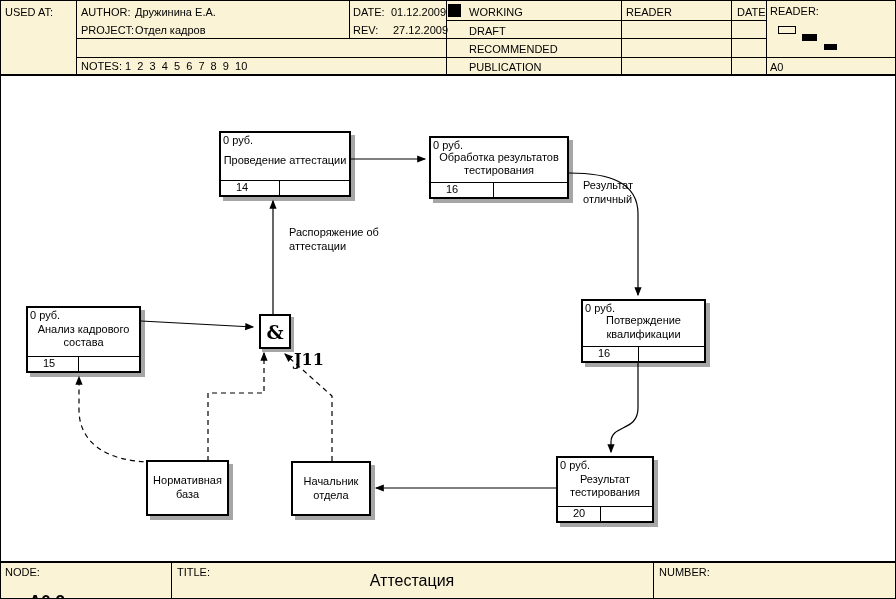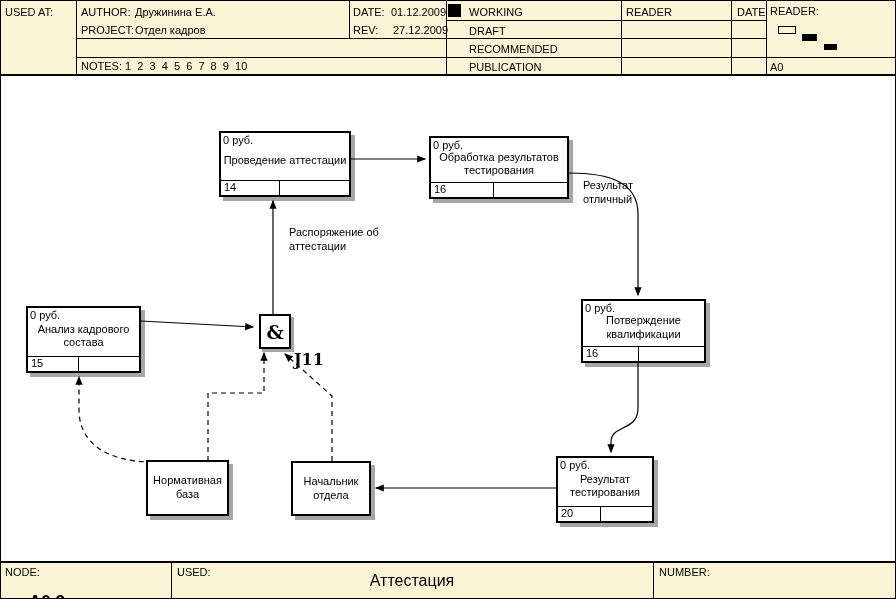--- a/index.html
+++ b/index.html
@@ -17,21 +17,21 @@
   .thumb-solid   { position:absolute; background:#000; }
 
   
   .main { position:absolute; left:0; top:75px; width:896px; height:485px; background:#fff; }
   .main svg { position:absolute; left:0; top:0; }
 
   .act-box { position:absolute; background:#fff; border:2px solid #000; box-shadow:4px 4px 0 rgba(0,0,0,.35); }
   .act-box .cost { position:absolute; left:2px; top:1px; font-size:11px; }
   .act-box .bt { position:absolute; left:2px; right:2px; top:9px; bottom:16px; display:flex; align-items:center; justify-content:center; text-align:center; line-height:1.2; }
   .act-box .bfoot { position:absolute; left:0; right:0; bottom:0; height:15px; border-top:1px solid #000; display:flex; }
-  .act-box .num { width:46%; border-right:1px solid #000; padding-left:3px; font-size:11px; line-height:13px; }
+  .act-box .num { width:46%; border-right:1px solid #000; padding-left:15px; font-size:11px; line-height:13px; }
 
   .ref-box { position:absolute; background:#fff; border:2px solid #000; box-shadow:4px 4px 0 rgba(0,0,0,.35); display:flex; align-items:center; justify-content:center; text-align:center; line-height:1.25; padding:2px; }
 
   .junction { position:absolute; left:258px; top:238px; width:32px; height:35px; background:#fff; border:2px solid #000; box-shadow:3px 3px 0 rgba(0,0,0,.35); display:flex; align-items:center; justify-content:center; font-family:"DejaVu Serif", serif; font-weight:bold; font-size:19px; }
   .jlabel { position:absolute; left:293px; top:274px; font-family:"DejaVu Serif", serif; font-weight:bold; font-size:16px; }
 
   .arrow-label { position:absolute; white-space:pre-line; font-size:11px; line-height:1.25; }
 
   
   .ftr { position:absolute; left:0; top:560px; width:896px; height:39px; background:#FBF3D6; border-top:2px solid #000; overflow:hidden; }
@@ -158,21 +158,21 @@
     <div class="jlabel">J11</div>
 
     <div class="arrow-label" style="left:288px;top:150px">Распоряжение об
 аттестации</div>
     <div class="arrow-label" style="left:582px;top:103px">Результат
 отличный</div>
   </div>
 
   <div class="ftr">
     <div class="t" style="left:4px;top:3px">NODE:</div>
-    <div class="t" style="left:176px;top:3px">USED:</div>
+    <div class="t" style="left:176px;top:3px">TITLE:</div>
     <div class="t" style="left:658px;top:3px">NUMBER:</div>
     <div class="sheet-title">Аттестация</div>
     <div class="node-val">A0.2</div>
     <div class="vl" style="left:170px;height:39px"></div>
     <div class="vl" style="left:652px;height:39px"></div>
   </div>
 
 </div>
 
 </body></html>

